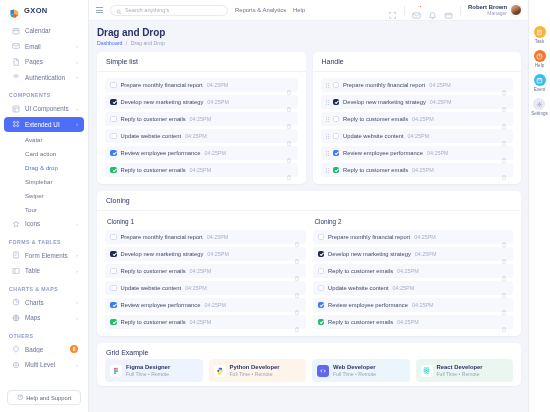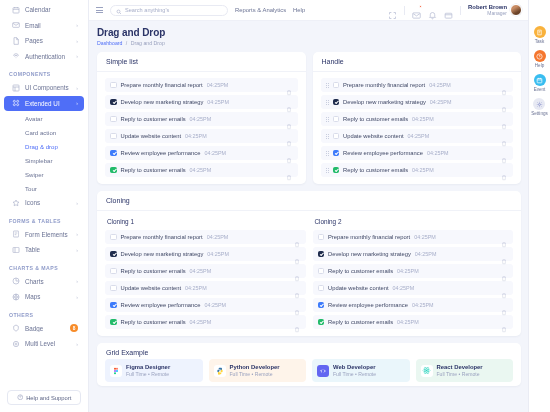--- a/index.html
+++ b/index.html
@@ -135,20 +135,31 @@
   .rail-item { display: flex; flex-direction: column; align-items: center; gap: 1px; cursor: pointer; margin-bottom: 3px; }
   .rail-ico { width: 12px; height: 12px; border-radius: 50%; display: flex; align-items: center; justify-content: center; }
   .rail-lbl { font-size: 4.6px; color: #6b7394; }
 </style>
 </head>
 <body>
 
 <div class="app">
 
   <aside class="sidebar">
+    <div class="brand">
+      <span class="brand-mark">
+        <svg viewBox="0 0 24 24" width="11" height="11">
+          <path d="M3 5 L11 3 L11 13 L3 15 Z" fill="#3d7bfb"></path>
+          <path d="M11 3 L20 7 L20 15 L11 13 Z" fill="#f9b23c"></path>
+          <path d="M3 15 L11 13 L11 21 L5 19 Z" fill="#22bb6a"></path>
+          <path d="M11 13 L20 15 L14 21 L11 21 Z" fill="#f4542b"></path>
+        </svg>
+      </span>
+      <span class="brand-name">GXON</span>
+    </div>
 
     <div class="nav">
 
       <div class="nav-item">
         <span class="ico">
           <svg viewBox="0 0 24 24" width="8" height="8" fill="none" stroke="#8f97b8" stroke-width="2">
             <rect x="3" y="5" width="18" height="16" rx="2"></rect>
               <path d="M3 10h18M8 3v4M16 3v4"></path>
           </svg>
         </span>

